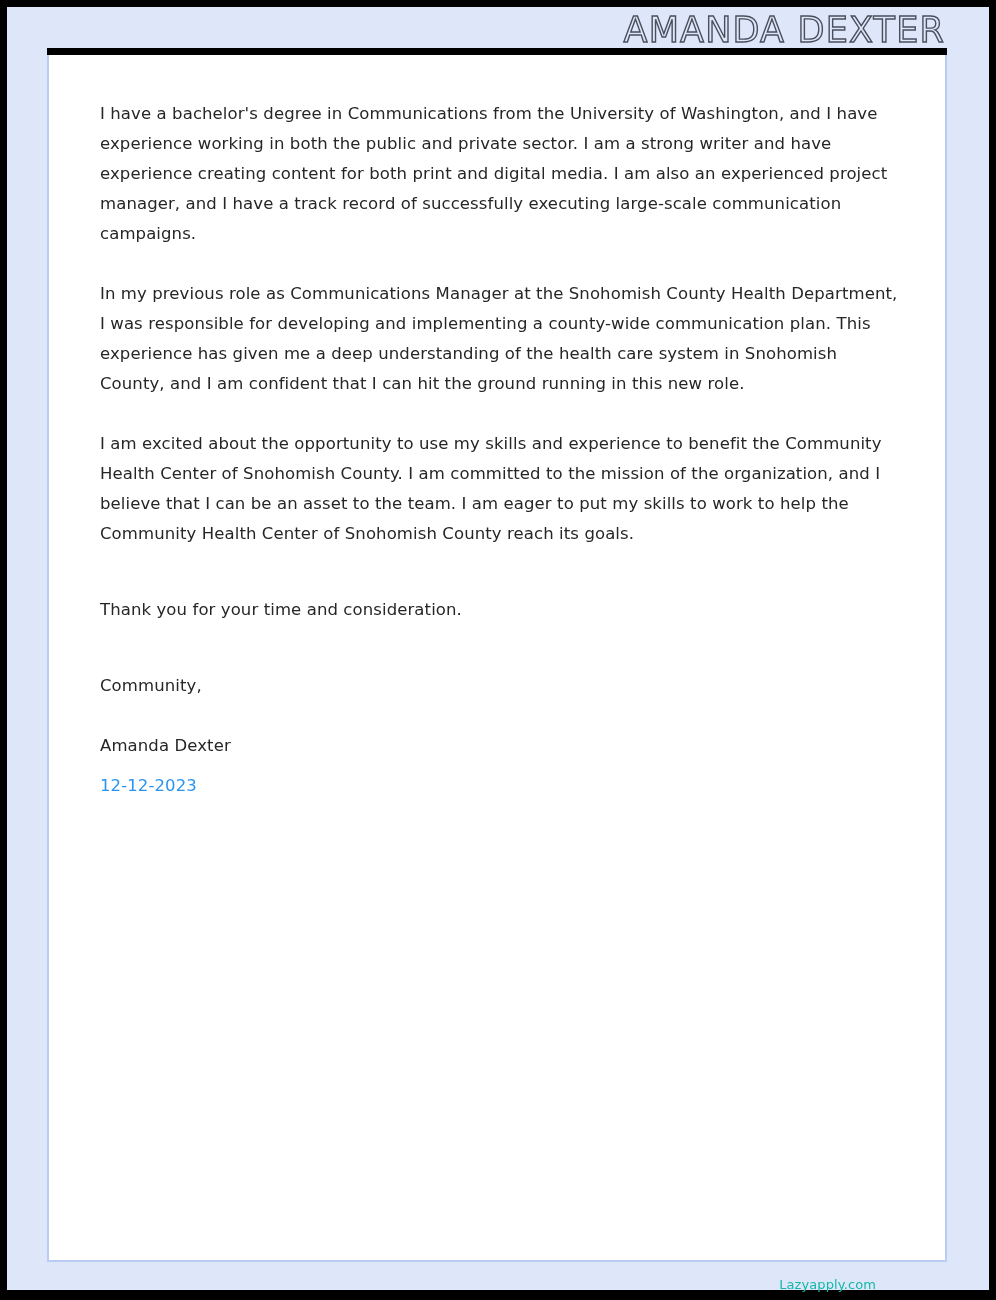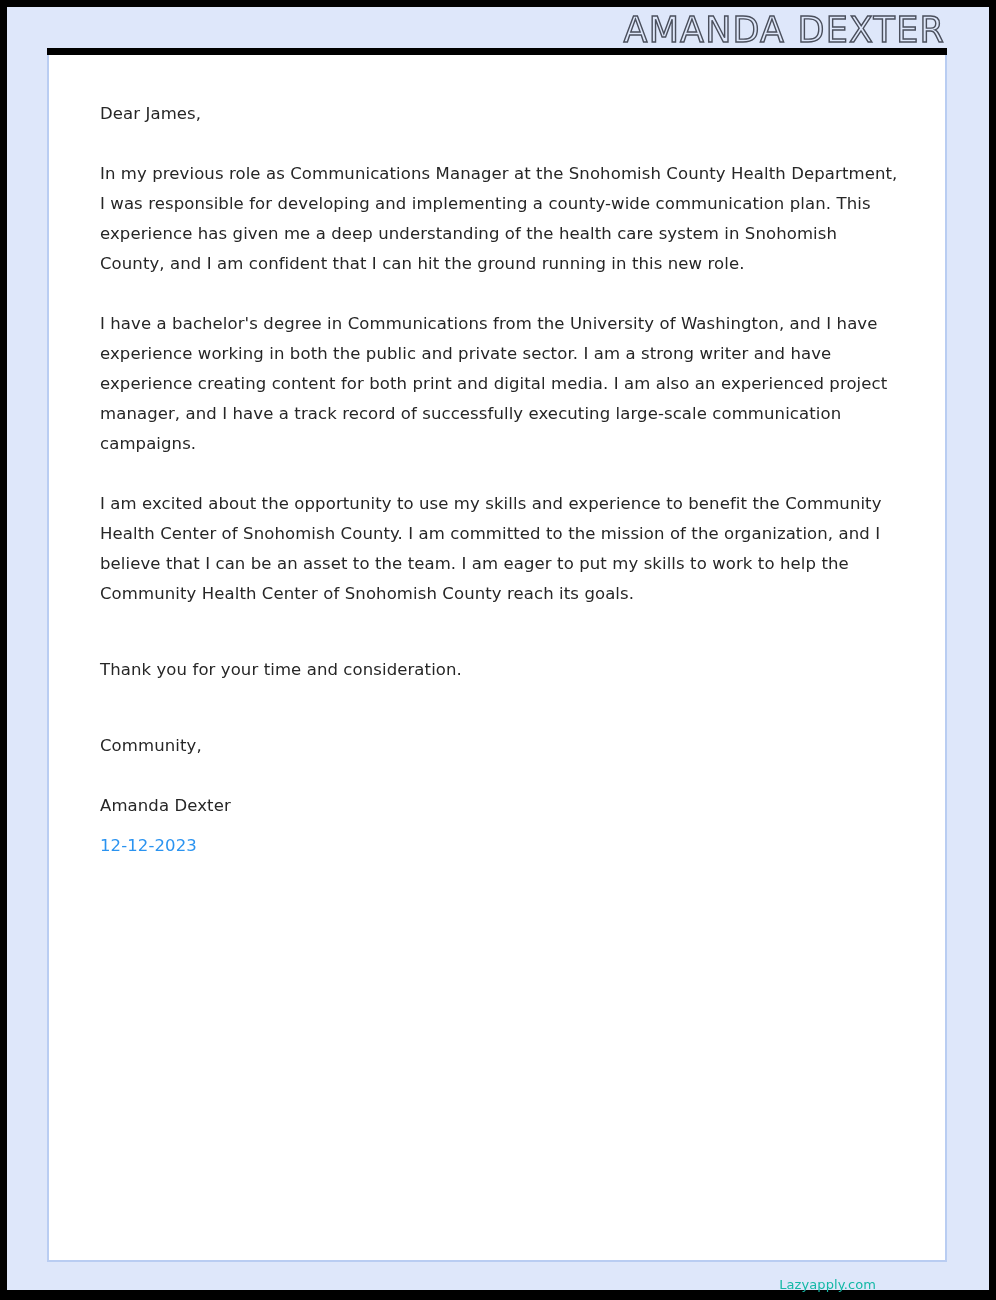--- a/index.html
+++ b/index.html
@@ -135,26 +135,25 @@
 
   <div class="header-band">
     <div class="header-name">AMANDA DEXTER</div>
   </div>
 
   <div class="top-rule"></div>
 
   <div class="sheet">
     <div class="letter-body">
 
-      <p class="salutation">Dear James,</p>
 
 
+      <p class="para">I have a bachelor's degree in Communications from the University of Washington, and I have experience working in both the public and private sector. I am a strong writer and have experience creating content for both print and digital media. I am also an experienced project manager, and I have a track record of successfully executing large-scale communication campaigns.</p>
+
       <p class="para">In my previous role as Communications Manager at the Snohomish County Health Department, I was responsible for developing and implementing a county-wide communication plan. This experience has given me a deep understanding of the health care system in Snohomish County, and I am confident that I can hit the ground running in this new role.</p>
-
-      <p class="para">I have a bachelor's degree in Communications from the University of Washington, and I have experience working in both the public and private sector. I am a strong writer and have experience creating content for both print and digital media. I am also an experienced project manager, and I have a track record of successfully executing large-scale communication campaigns.</p>
 
       <p class="para">I am excited about the opportunity to use my skills and experience to benefit the Community Health Center of Snohomish County. I am committed to the mission of the organization, and I believe that I can be an asset to the team. I am eager to put my skills to work to help the Community Health Center of Snohomish County reach its goals.</p>
 
       <p class="closing-line">Thank you for your time and consideration.</p>
 
       <p class="closing-line">Community,</p>
 
       <p class="signature-name">Amanda Dexter</p>
 
       <p class="signature-date">12-12-2023</p>

